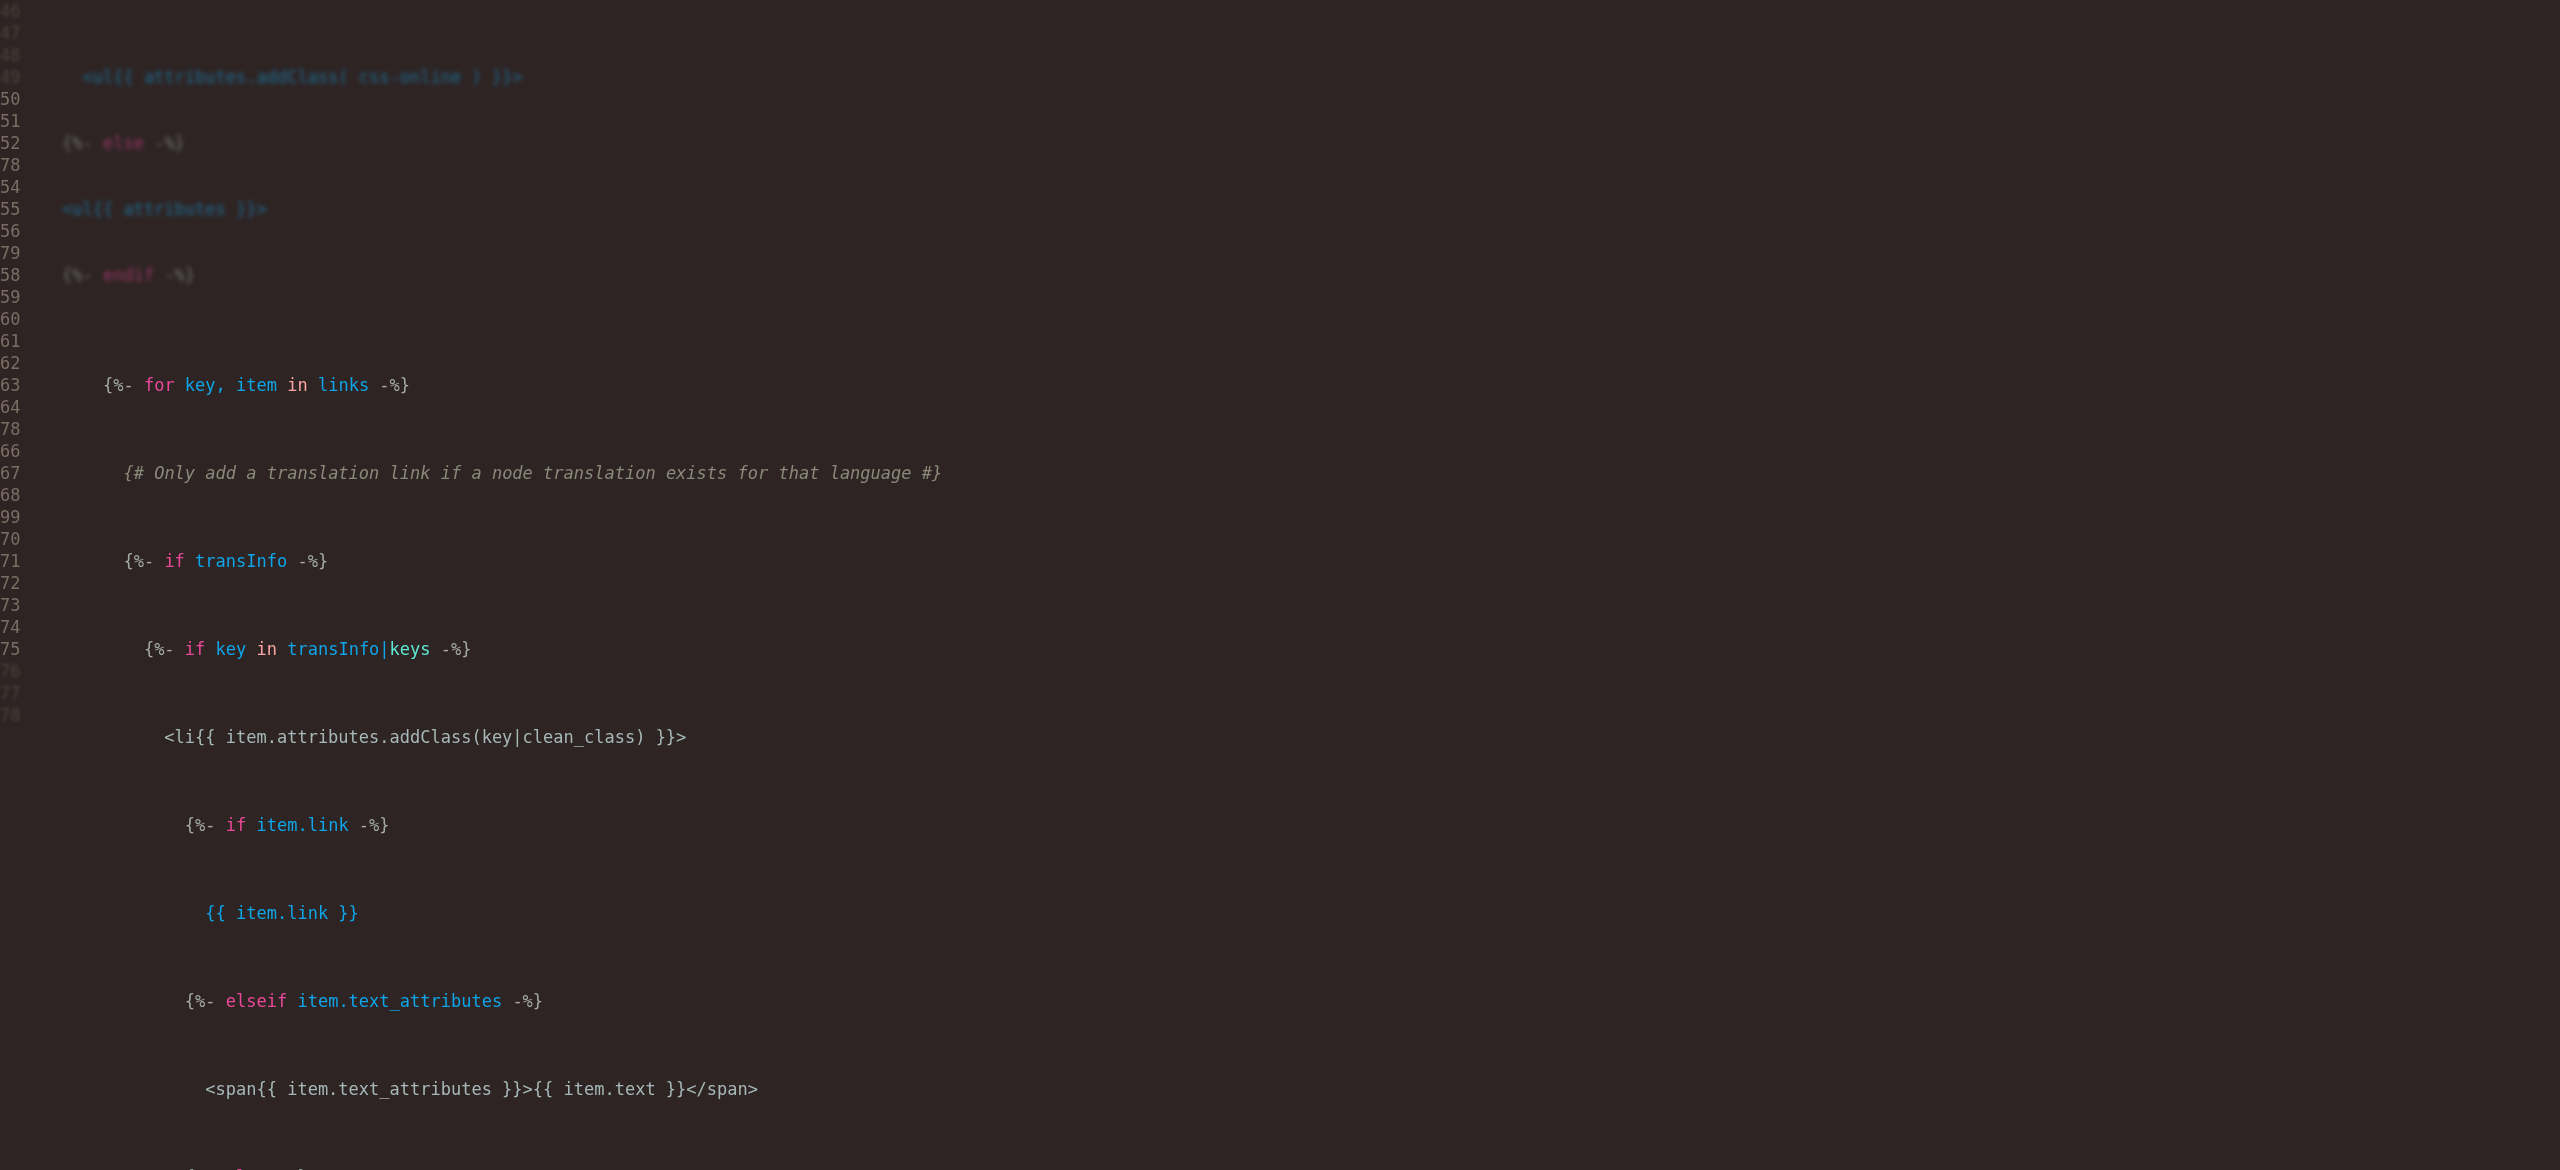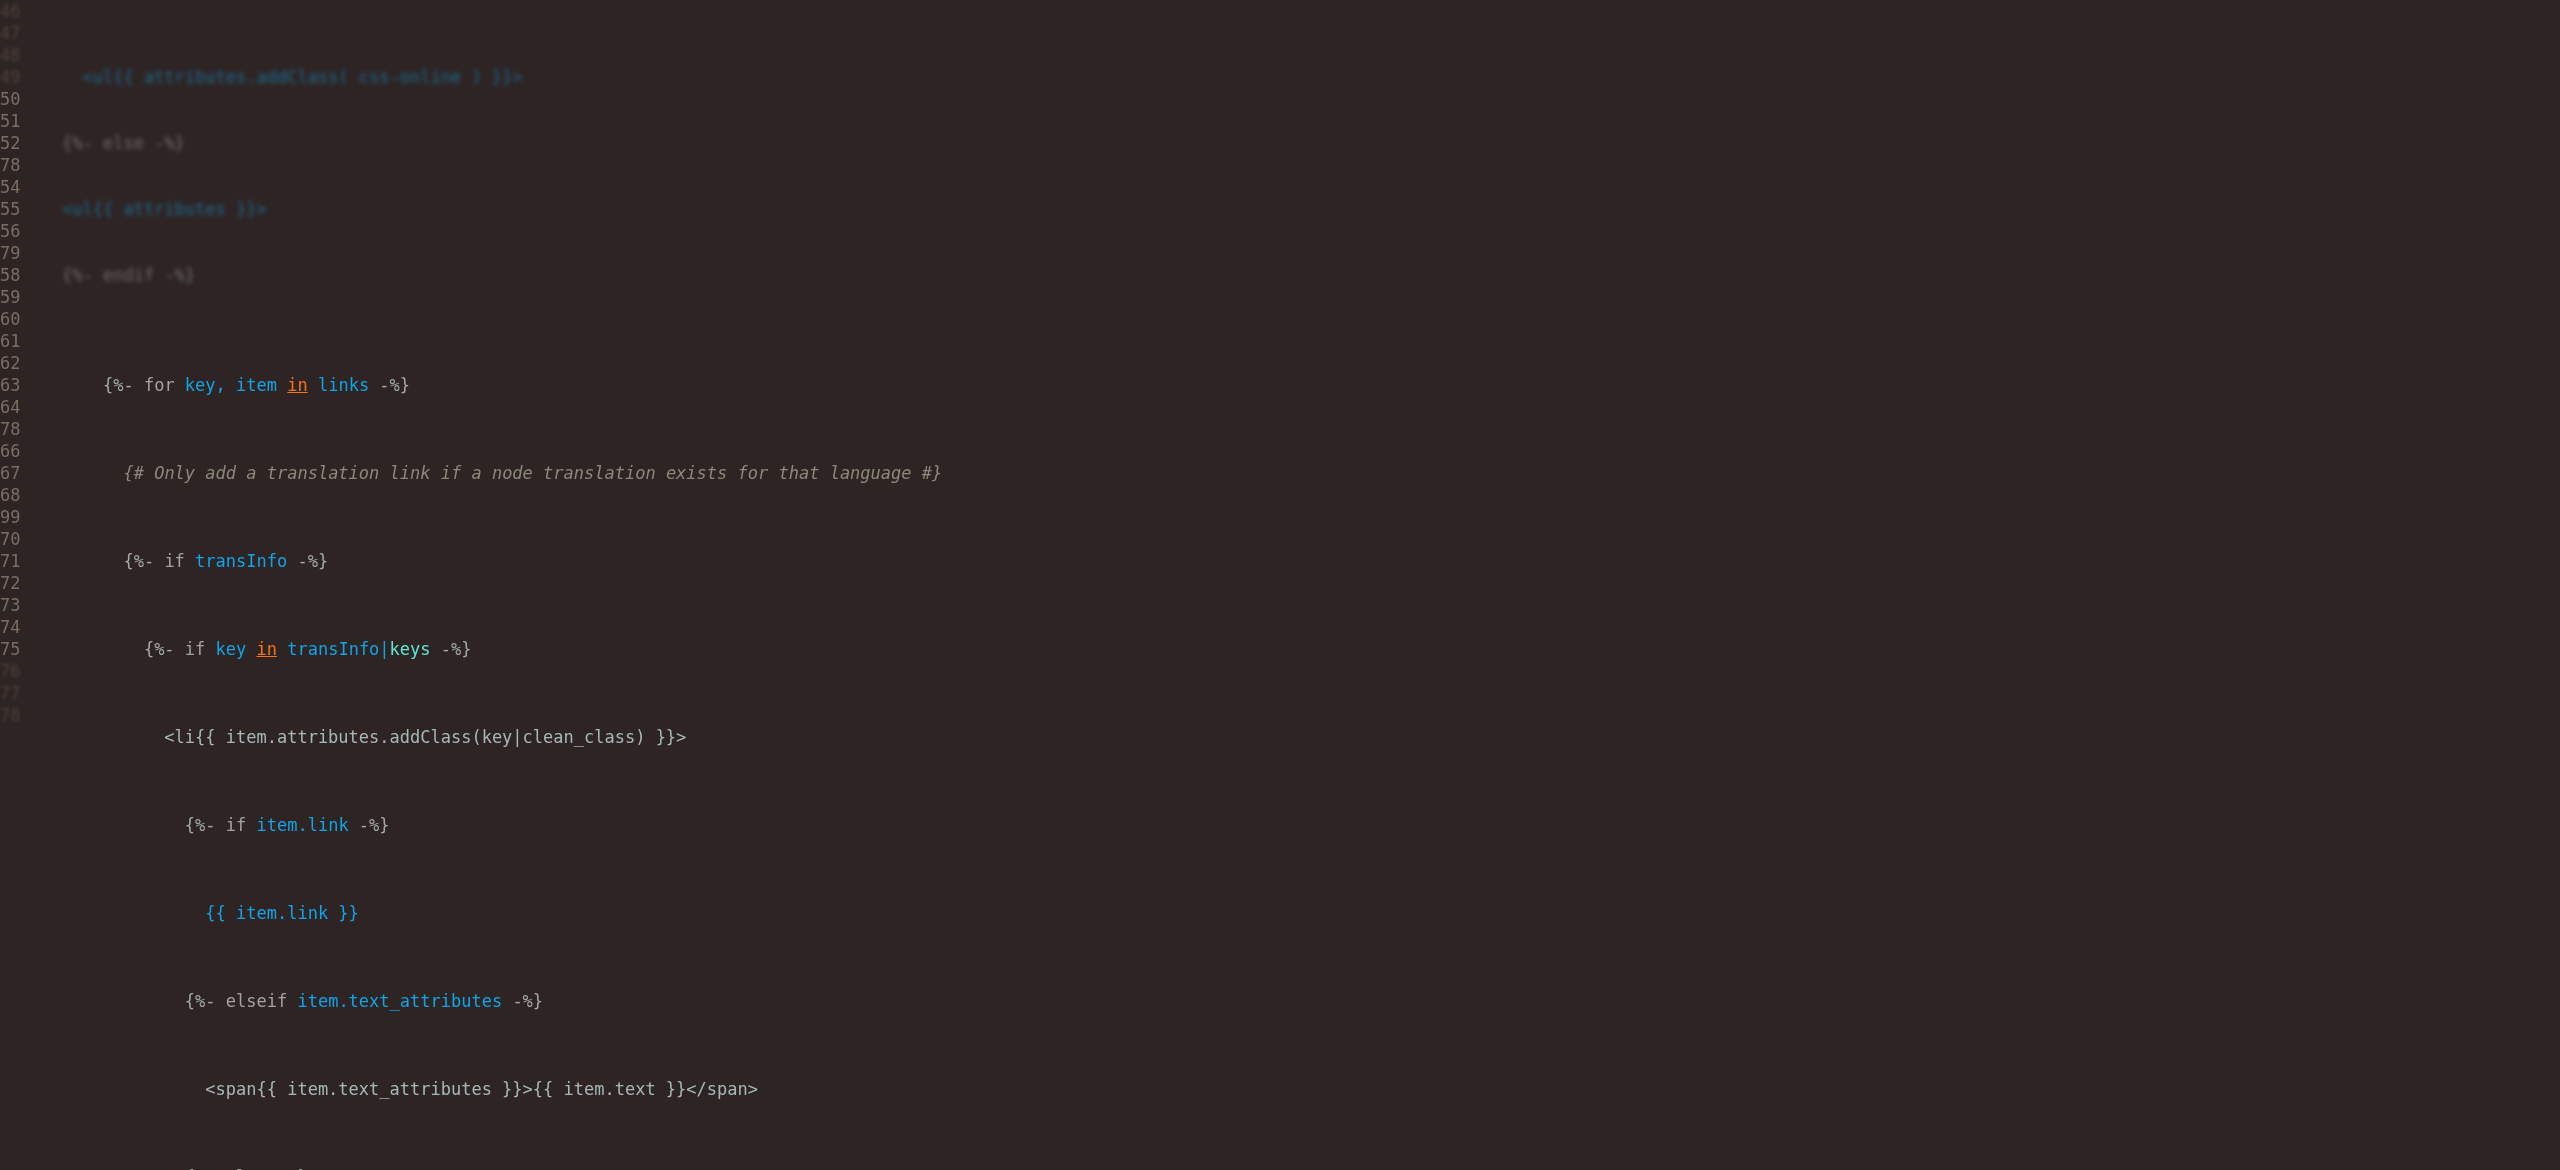--- a/index.html
+++ b/index.html
@@ -33,22 +33,22 @@
     filter: blur(1.5px);
   }
   .code {
     flex: 1;
     white-space: pre;
   }
   .row { height: 22px; }
   .row.blurred { filter: blur(2px); opacity: 0.55; }
   
   .tk-delim   { color: #a2aaa5; }   
-  .tk-kw      { color: #a3a3a3; }   
-  .tk-in      { color: #f97316; text-decoration: underline; }
+  .tk-kw      { color: #ec4899; }   
+  .tk-in      { color: #fca5a5; }
   .tk-var     { color: #0ea5e9; }   
   .tk-filter  { color: #5eead4; }   
   .tk-comment { color: #8a8a7a; font-style: italic; }
   .tk-tag     { color: #a7b8b8; }
   .ghost      { opacity: 0.55; }    
 </style>
 </head>
 <body>
 
 <div class="editor">

